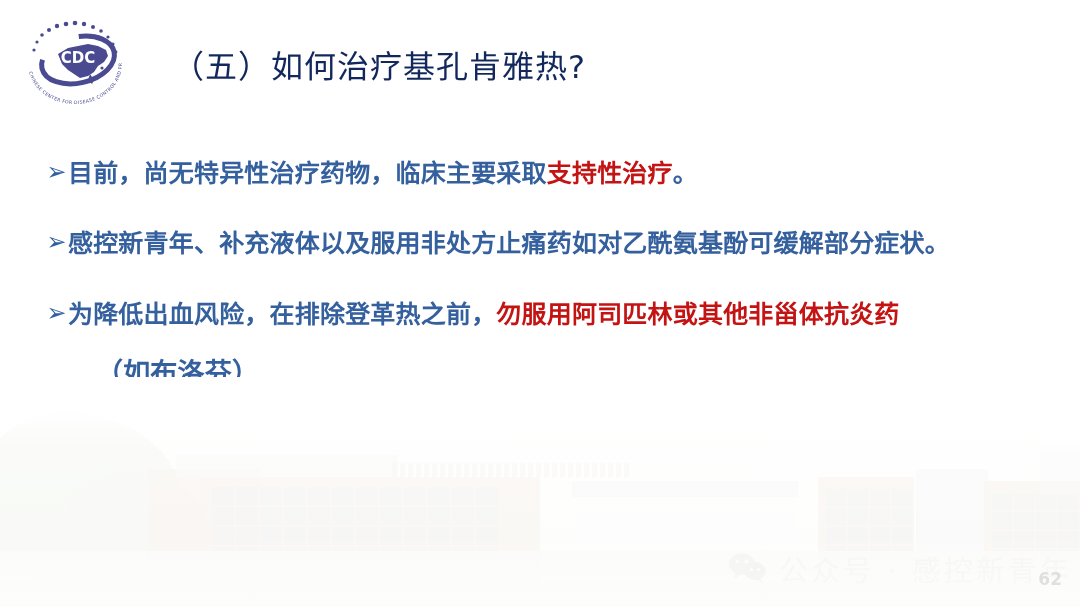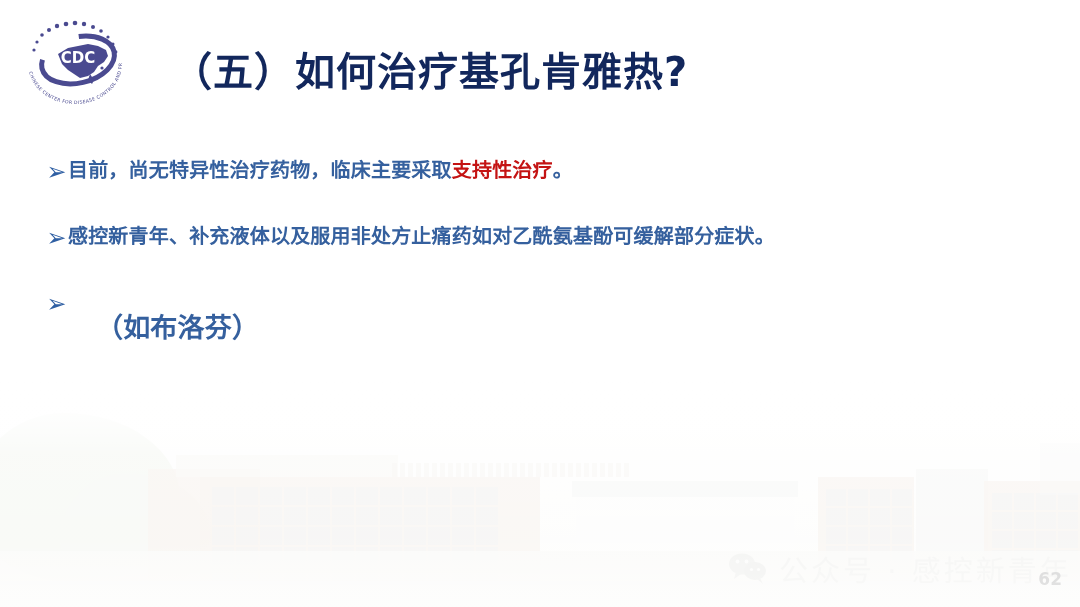--- a/index.html
+++ b/index.html
@@ -109,22 +109,22 @@
     top: 10px;
     width: 118px;
     height: 100px;
   }
 
   
   .title {
     position: absolute;
     left: 172px;
     top: 48px;
-    font-size: 40px;
-    font-weight: bold;
+    font-size: 32px;
+    font-weight: normal;
     color: #12275c;
     letter-spacing: 1px;
     white-space: nowrap;
     line-height: 1.2;
   }
 
   
   .body {
     position: absolute;
     left: 46px;
@@ -141,21 +141,21 @@
 
   .arrow {
     flex: 0 0 auto;
     color: #2f5fa3;
     font-size: 25px;
     line-height: 1.28;
     margin-right: 1px;
     transform: scaleX(.95);
   }
   .btext {
-    font-size: 20px;
+    font-size: 25px;
     font-weight: bold;
     color: #35609e;
     letter-spacing: .2px;
   }
   .btext .red { color: #c41313; }
   .cont-line {
     margin-top: 20px;
     margin-left: 28px;
     font-size: 27px;
     font-weight: bold;
@@ -404,20 +404,21 @@
     </div>
 
     <div class="bullet-row">
       <span class="arrow">➢</span>
       <span class="btext"><span>感控新青年、补充液体以及服用非处方止痛药如对乙酰氨基酚可缓解部分症状。</span></span>
     </div>
 
     <div class="bullet-row">
       <span class="arrow">➢</span>
       <span class="b3wrap">
+        <span class="btext"><span>为降低出血风险，在排除登革热之前，</span><span class="red">勿服用阿司匹林或其他非甾体抗炎药</span></span>
         <div class="cont-line">（如布洛芬）</div>
       </span>
     </div>
 
   </div>
 
   <div class="watermark">
     <svg class="wechat-icon" width="42" height="34" viewBox="0 0 42 34" aria-hidden="true">
 
       <ellipse cx="15" cy="13" rx="13" ry="10.5" fill="#cfd0ca"></ellipse>

